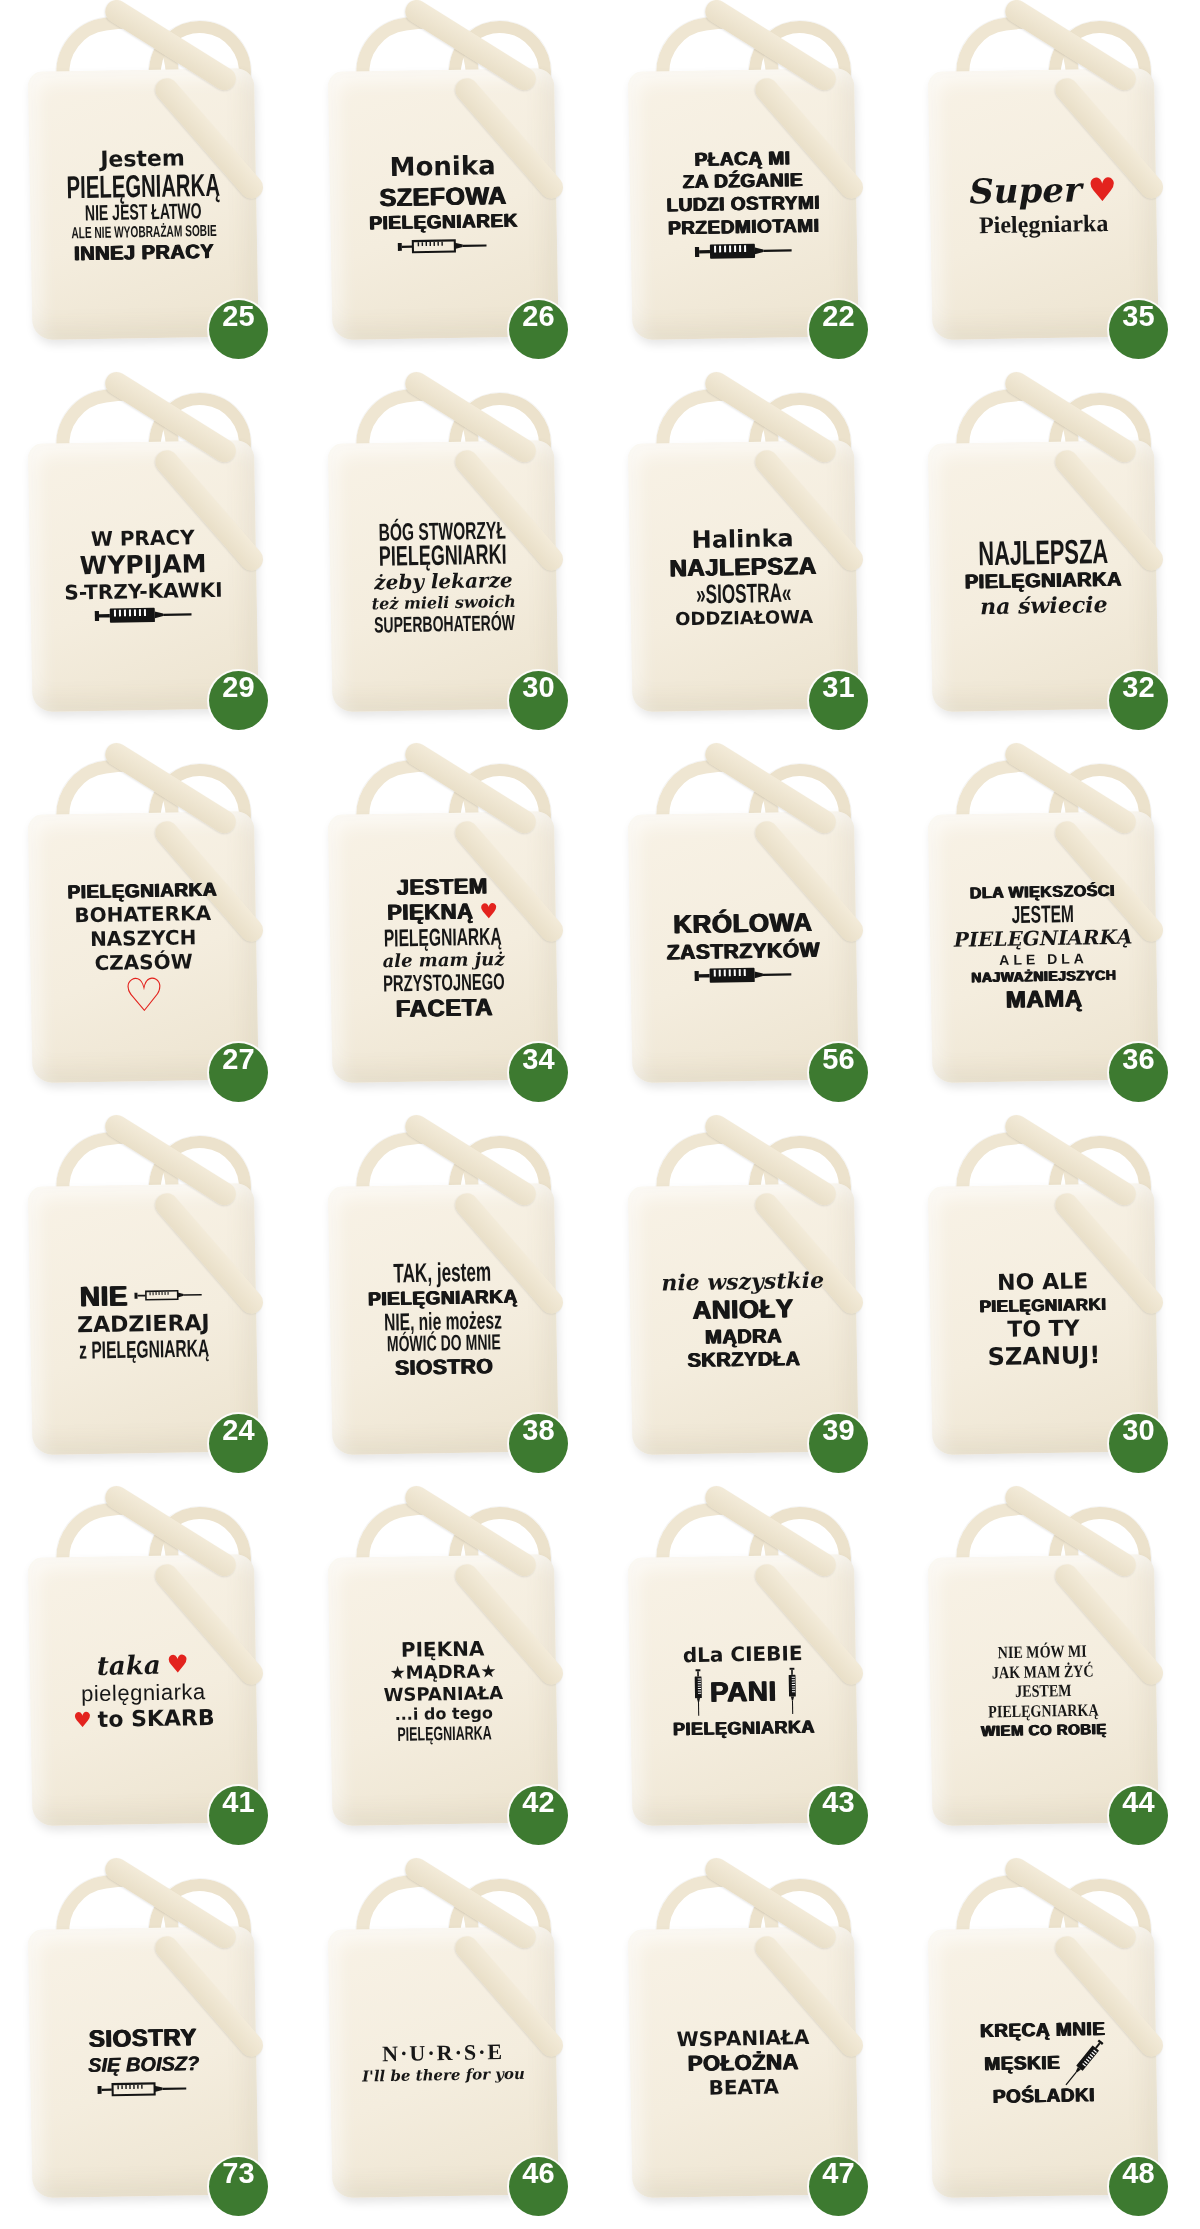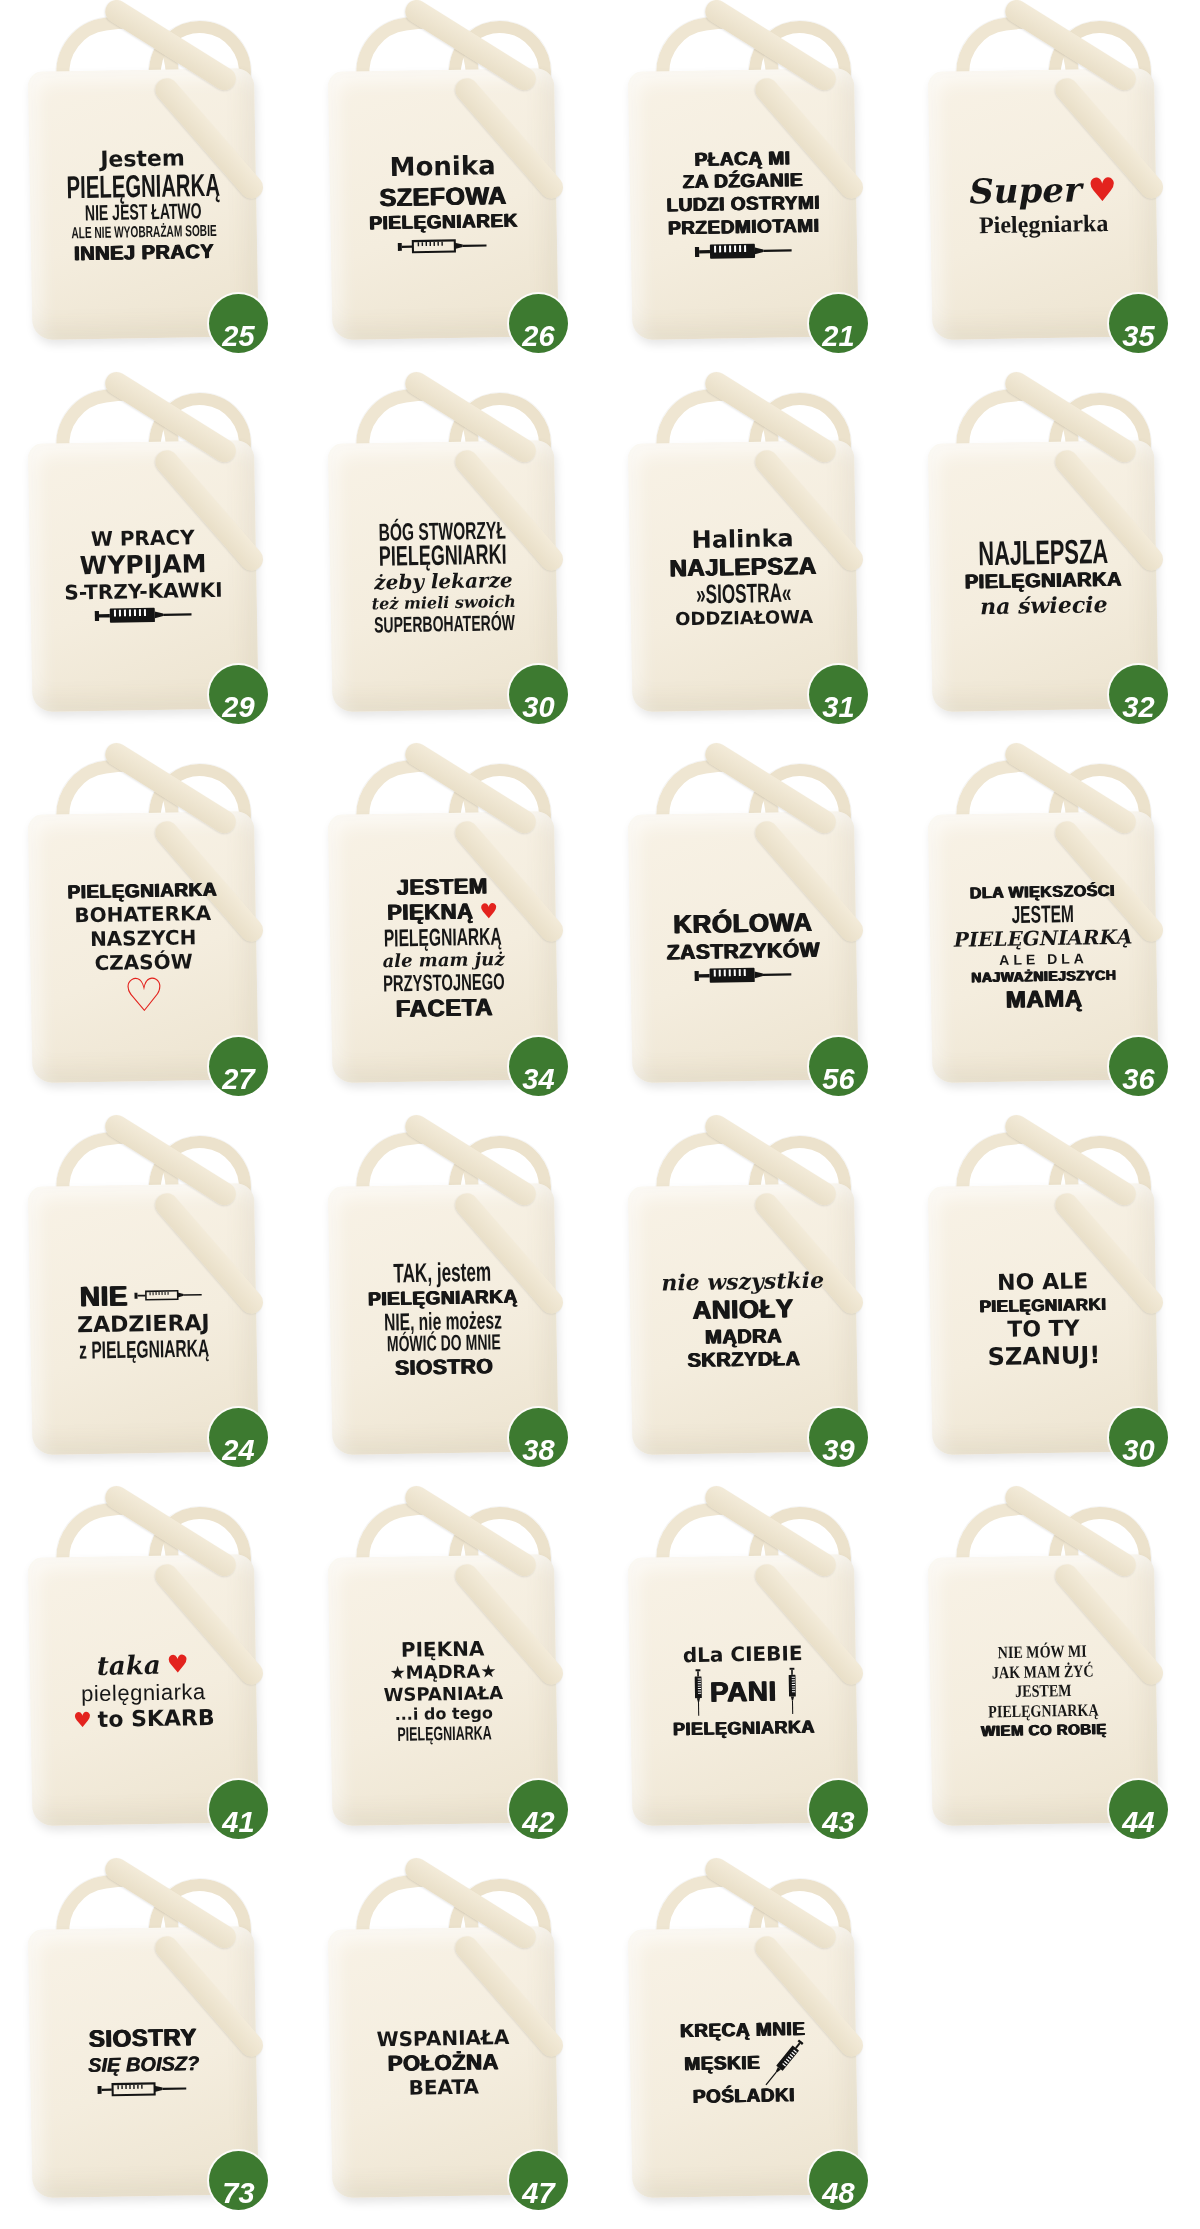--- a/index.html
+++ b/index.html
@@ -72,25 +72,24 @@
   .g-heart { color:#e3231e; font-family:"DejaVu Sans", sans-serif; font-size:0.95em; line-height:1; }
   .g-heart-outline { color:#e3231e; font-family:"DejaVu Sans", sans-serif; font-size:46px; line-height:0.85; }
   .g-syr svg { display:block; }
   .g-syr-v { position:relative; display:inline-block; width:16px; height:48px; overflow:visible; }
   .g-syr-v svg { display:block; transform:rotate(90deg); transform-origin:24px 24px; margin-left:-33px; }
   .g-syr-diag { position:relative; display:inline-block; width:36px; height:40px; overflow:visible; }
   .g-syr-diag svg { position:absolute; left:-12px; top:15px; transform:rotate(130deg); }
 
   
   .badge {
-    position:absolute; right:32px; bottom:19px; width:59px; height:59px;
+    position:absolute; right:32px; bottom:13px; width:59px; height:59px;
     background:#3d7a30; border-radius:50%;
-    display:flex; align-items:flex-end; justify-content:center; z-index:5;
+    display:flex; align-items:flex-start; justify-content:center; z-index:5;
     box-shadow:0 0 0 2px rgba(255,255,255,0.85);
-    font-style:italic;
   }
   .badge-num {
     color:#ffffff; font-family:"Liberation Sans", sans-serif;
     font-weight:700; font-size:29px;
   }
 </style>
 </head>
 <body>
 
 <div class="grid">
@@ -200,21 +199,21 @@
                 <rect x="54" y="5" width="2.4" height="8" fill="#fff"></rect>
                 <rect x="60" y="5" width="2.4" height="8" fill="#fff"></rect>
                 <polygon points="73,8 83,10.5 83,13.5 73,16" fill="#141414"></polygon>
                 <rect x="83" y="10.8" width="34" height="2.6" fill="#141414"></rect>
               </svg>
             </span>
           </div>
         </div>
     </div>
     <div class="badge">
-      <span class="badge-num">21</span>
+      <span class="badge-num">22</span>
     </div>
   </div>
 
   <div class="cell">
     <div class="bag">
       <div class="handle"></div>
       <div class="handle2"></div>
       <div class="body"></div>
       <div class="strap s1"></div>
       <div class="strap s2"></div>
@@ -790,20 +789,40 @@
               </svg>
             </span>
           </div>
         </div>
     </div>
     <div class="badge">
       <span class="badge-num">73</span>
     </div>
   </div>
 
+  <div class="cell">
+    <div class="bag">
+      <div class="handle"></div>
+      <div class="handle2"></div>
+      <div class="body"></div>
+      <div class="strap s1"></div>
+      <div class="strap s2"></div>
+      <div class="print">
+          <div class="line nurse sz22">
+            <span class="t">N·U·R·S·E</span>
+          </div>
+          <div class="line script sz15">
+            <span class="t">I'll be there for you</span>
+          </div>
+        </div>
+    </div>
+    <div class="badge">
+      <span class="badge-num">46</span>
+    </div>
+  </div>
 
   <div class="cell">
     <div class="bag">
       <div class="handle"></div>
       <div class="handle2"></div>
       <div class="body"></div>
       <div class="strap s1"></div>
       <div class="strap s2"></div>
       <div class="print">
           <div class="line hand sz20">

